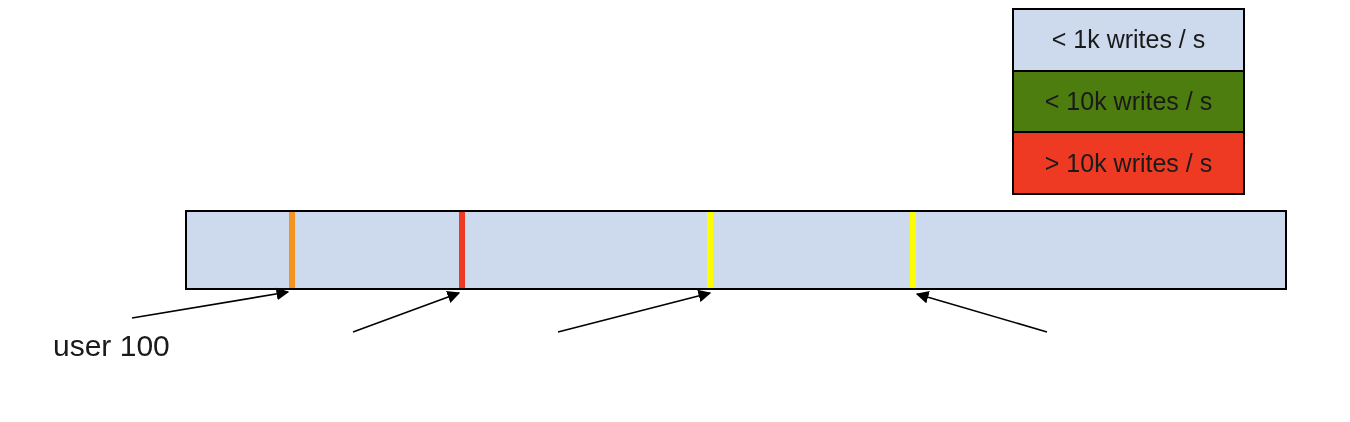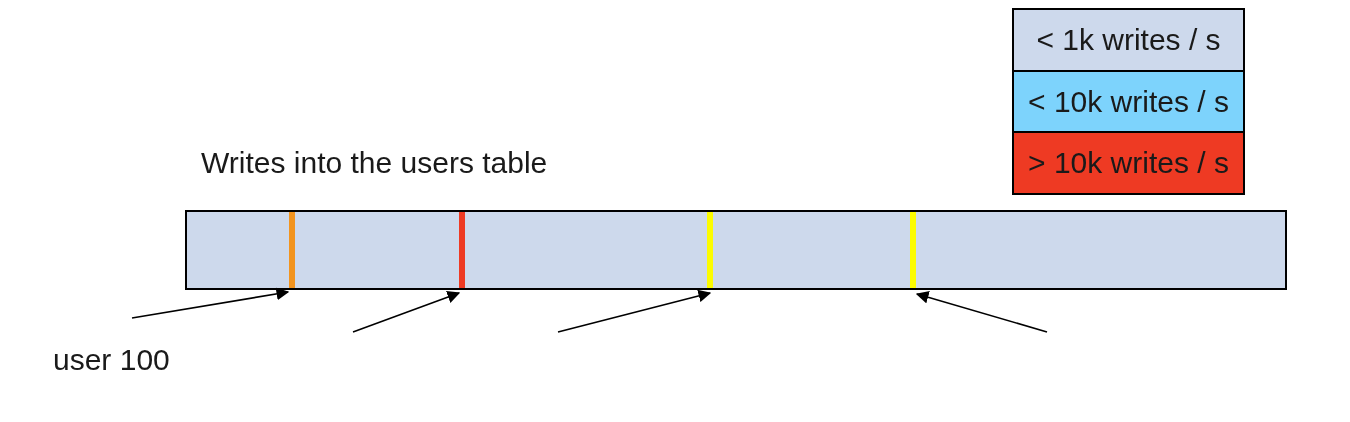--- a/index.html
+++ b/index.html
@@ -44,21 +44,21 @@
     box-sizing: border-box;
     border: 2px solid #000000;
     display: flex;
     flex-direction: column;
   }
   .legend-row {
     flex: 1 1 0;
     display: flex;
     align-items: center;
     justify-content: center;
-    font-size: 30px;
+    font-size: 25px;
     white-space: nowrap;
     border-bottom: 2px solid #000000;
   }
   .legend-row:last-child { border-bottom: none; }
   .user-label {
     position: absolute;
     font-size: 30px;
     line-height: 32px;
     white-space: nowrap;
   }
@@ -67,27 +67,26 @@
     left: 0;
     top: 0;
     pointer-events: none;
   }
 </style>
 </head>
 <body>
 
 <div class="stage">
 
-  <div class="title">Writes into the users table</div>
 
   <div class="legend">
     <div class="legend-row" style="background: rgb(205, 217, 236);">
       <span>&lt; 1k writes / s</span>
     </div>
-    <div class="legend-row" style="background: #7dd3fc;">
+    <div class="legend-row" style="background: #4d7c0f;">
       <span>&lt; 10k writes / s</span>
     </div>
     <div class="legend-row" style="background: rgb(238, 58, 35);">
       <span>&gt; 10k writes / s</span>
     </div>
   </div>
 
   <div class="table-bar" style="background: rgb(205, 217, 236);">
     <div class="marker" style="left: 102px; background: rgb(242, 148, 31);"></div>
     <div class="marker" style="left: 272px; background: rgb(238, 58, 35);"></div>
@@ -100,15 +99,15 @@
       <marker id="ah" viewBox="0 0 10 10" refX="9" refY="5" markerWidth="8" markerHeight="8" orient="auto-start-reverse">
         <path d="M0,0 L10,5 L0,10 z" fill="#000000"></path>
       </marker>
     </defs>
     <line x1="132" y1="318" x2="288" y2="292" stroke="#000000" stroke-width="1.6" marker-end="url(#ah)"></line>
     <line x1="353" y1="332" x2="459" y2="293" stroke="#000000" stroke-width="1.6" marker-end="url(#ah)"></line>
     <line x1="558" y1="332" x2="710" y2="293" stroke="#000000" stroke-width="1.6" marker-end="url(#ah)"></line>
     <line x1="1047" y1="332" x2="917" y2="294" stroke="#000000" stroke-width="1.6" marker-end="url(#ah)"></line>
   </svg>
 
-  <div class="user-label" style="left:53px;  top:344px;">user 100</div>
+  <div class="user-label" style="left:53px;  top:330px;">user 100</div>
 
 </div>
 
 </body></html>

